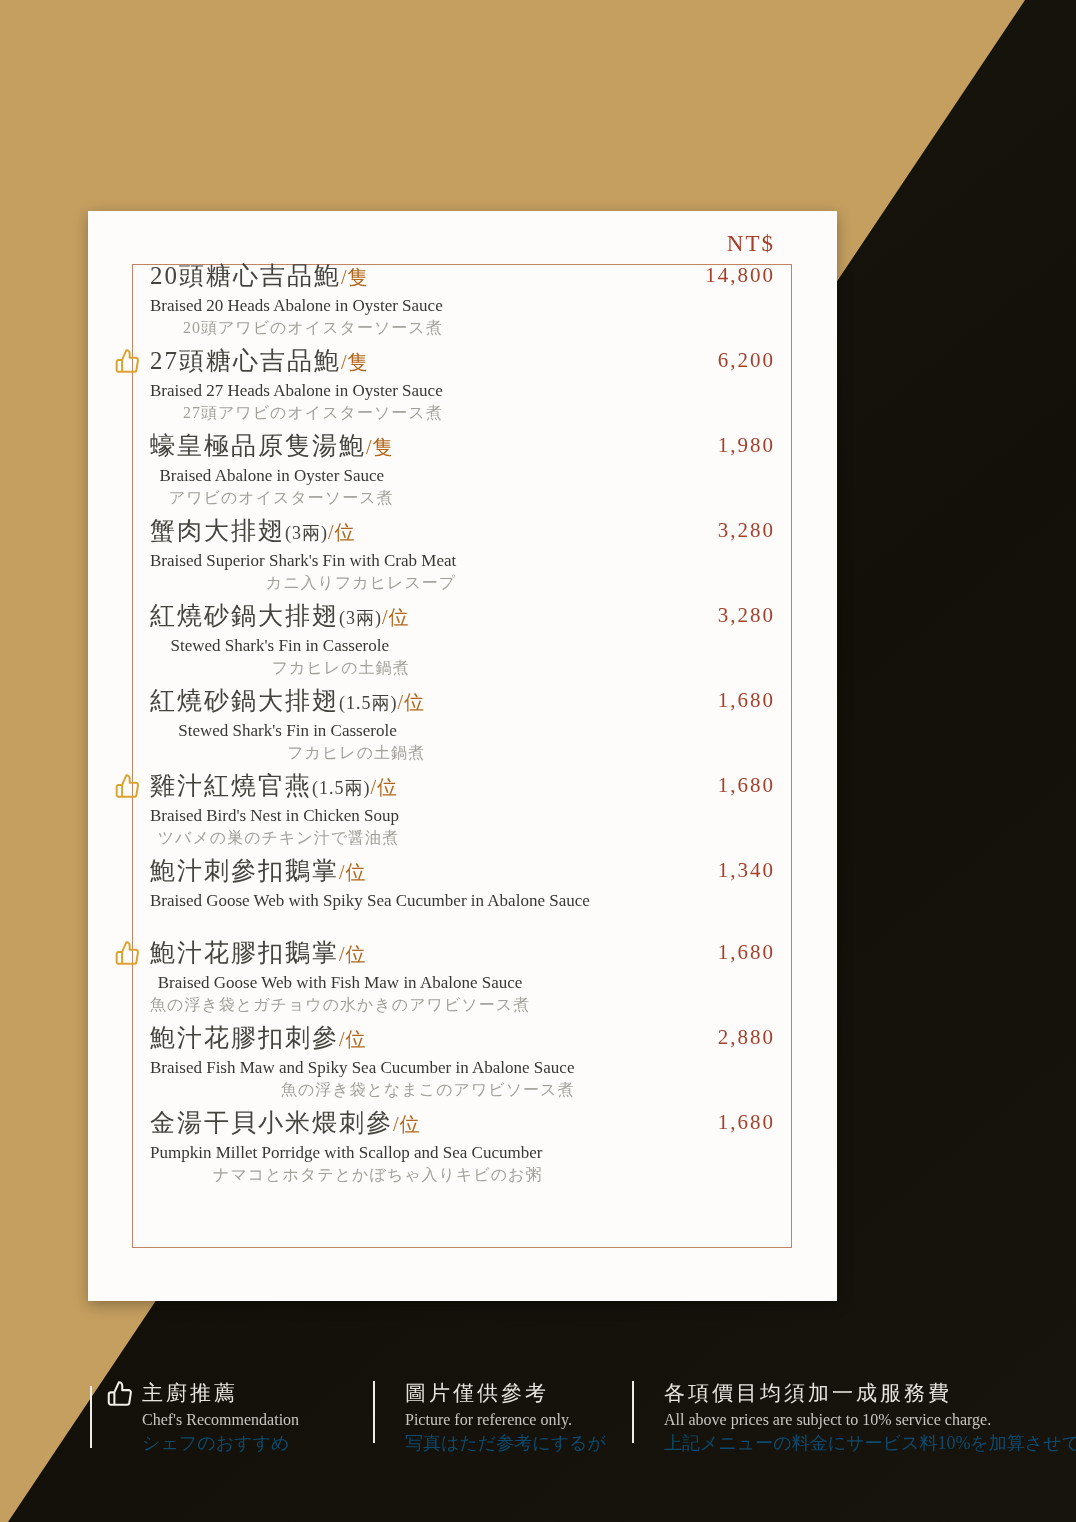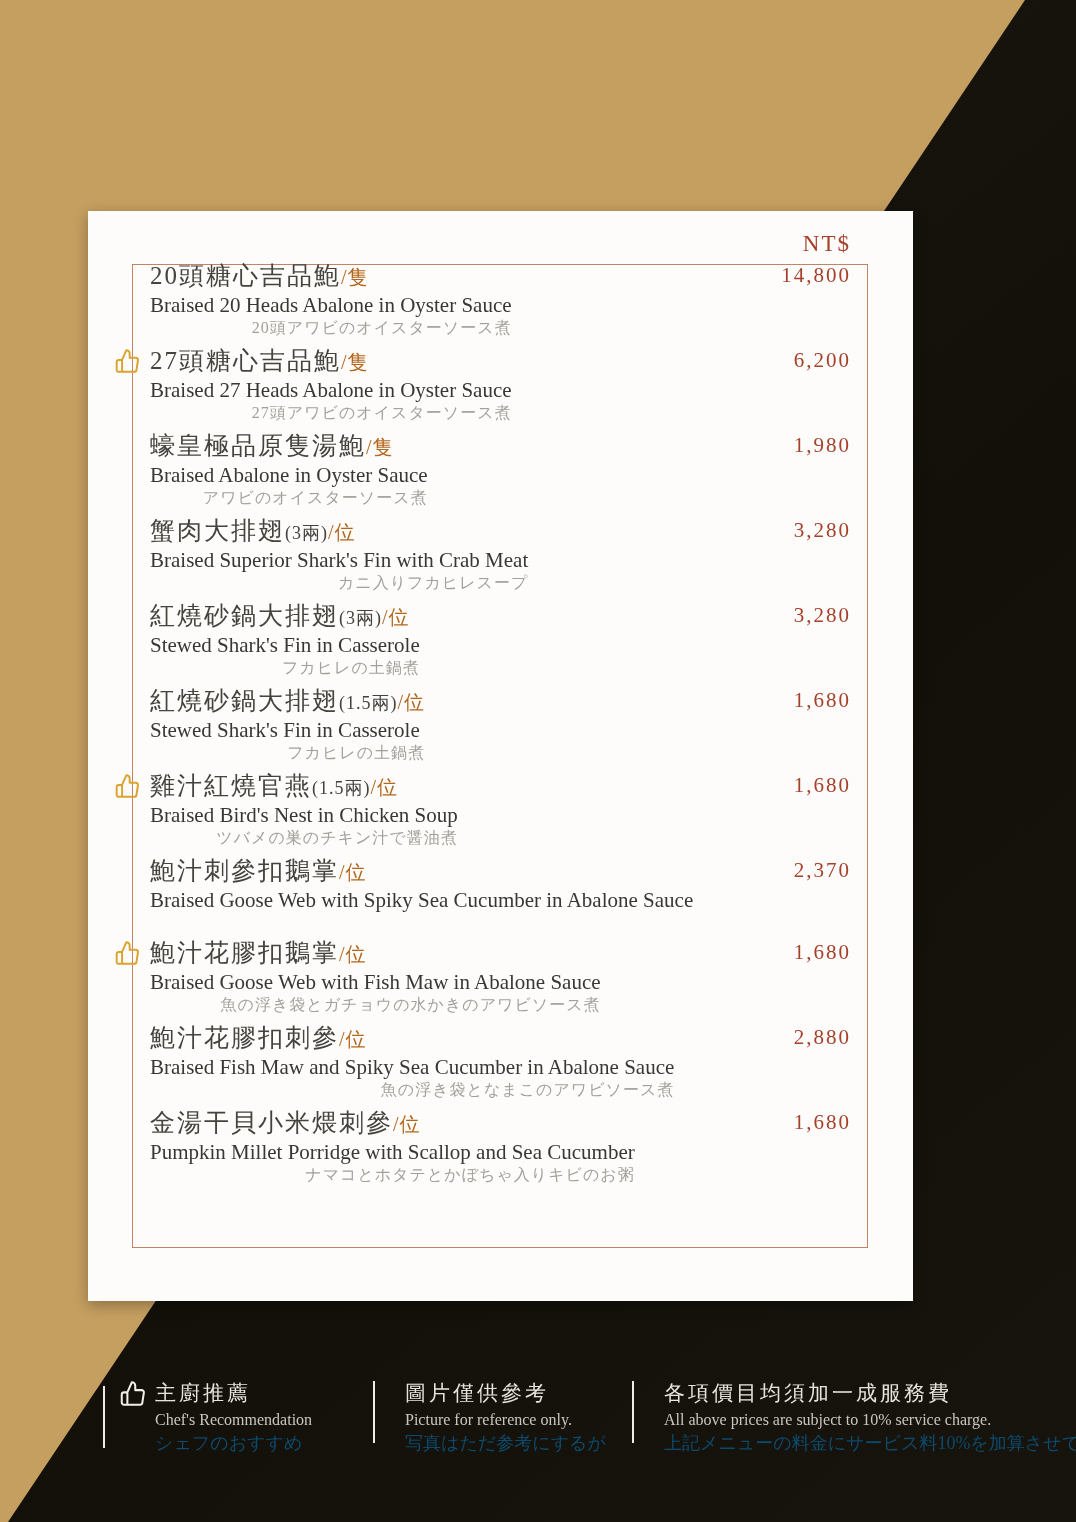--- a/index.html
+++ b/index.html
@@ -15,21 +15,21 @@
   .black-diagonal {
     position: absolute; inset: 0;
     background: linear-gradient(140deg, #1c1915 0%, #121008 55%, #17140e 100%);
     clip-path: polygon(1025px 0px, 1076px 0px, 1076px 1522px, 8px 1522px);
   }
 
   
   .card {
     position: absolute;
     left: 88px; top: 211px;
-    width: 825px; height: 1090px;
+    width: 749px; height: 1090px;
     background: #fdfcfa;
     box-shadow: 0 4px 14px rgba(0,0,0,0.30);
   }
   .frame {
     position: absolute;
     left: 44px; top: 53px; right: 45px; bottom: 53px;
     border: 1px solid #c08468;
   }
   .content {
     position: absolute; inset: 0;
@@ -57,31 +57,31 @@
   .item-text { position: relative; }
   .thumb {
     position: absolute; left: -36px; top: 3px;
     width: 27px; height: 26px;
   }
   .thumb svg { width: 100%; height: 100%; }
   .zh-line { line-height: 31px; white-space: nowrap; }
   .zh   { font-size: 25px; color: #45433e; letter-spacing: 2px; }
   .size { font-size: 18px; color: #45433e; letter-spacing: 1px; }
   .unit { font-size: 20px; color: #b2661c; letter-spacing: 1px; }
-  .en   { font-size: 21px; color: #393733; line-height: 23px; }
+  .en   { font-size: 17px; color: #393733; line-height: 23px; text-align: center; }
   .ja   { font-size: 16px; color: #a3a09a; line-height: 22px; letter-spacing: 1px; text-align: right; }
   .price {
     font-size: 21px; color: #a5402b;
     letter-spacing: 2px; line-height: 30px;
     white-space: nowrap;
   }
 
   
   .legend-col { position: absolute; top: 1381px; display: flex; }
-  .legend-col.c1 { left: 103px; align-items: center;  }
+  .legend-col.c1 { left: 90px; align-items: center;  }
   .legend-col.c2 { left: 373px; }
   .legend-col.c3 { left: 632px; }
   .legend-bar { width: 2px; height: 62px; background: #efece7; }
   .legend-text { margin-left: 30px; position: relative; }
   .legend-col.has-icon .legend-text { margin-left: 50px; }
   .legend-thumb {
     position: absolute; left: -36px; top: -1px;
     width: 28px; height: 27px;
   }
   .legend-thumb svg { width: 100%; height: 100%; }
@@ -192,21 +192,21 @@
   </div>
 
   <div class="item">
     <div class="item-text">
 
       <div class="zh-line">
         <span class="zh">鮑汁刺參扣鵝掌</span><span class="size"></span><span class="unit">/位</span>
       </div>
       <div class="en">Braised Goose Web with Spiky Sea Cucumber in Abalone Sauce</div>
     </div>
-    <div class="price">2,370</div>
+    <div class="price">1,340</div>
   </div>
 
   <div class="item">
     <div class="item-text">
       <span class="thumb">
         <svg viewBox="0 0 24 24" fill="none" stroke="#dca22f" stroke-width="1.8" stroke-linecap="round" stroke-linejoin="round">
           <path d="M14 9V5a3 3 0 0 0-3-3l-4 9v11h11.28a2 2 0 0 0 2-1.7l1.38-9a2 2 0 0 0-2-2.3zM7 22H4a2 2 0 0 1-2-2v-7a2 2 0 0 1 2-2h3"></path>
         </svg>
       </span>
       <div class="zh-line">

